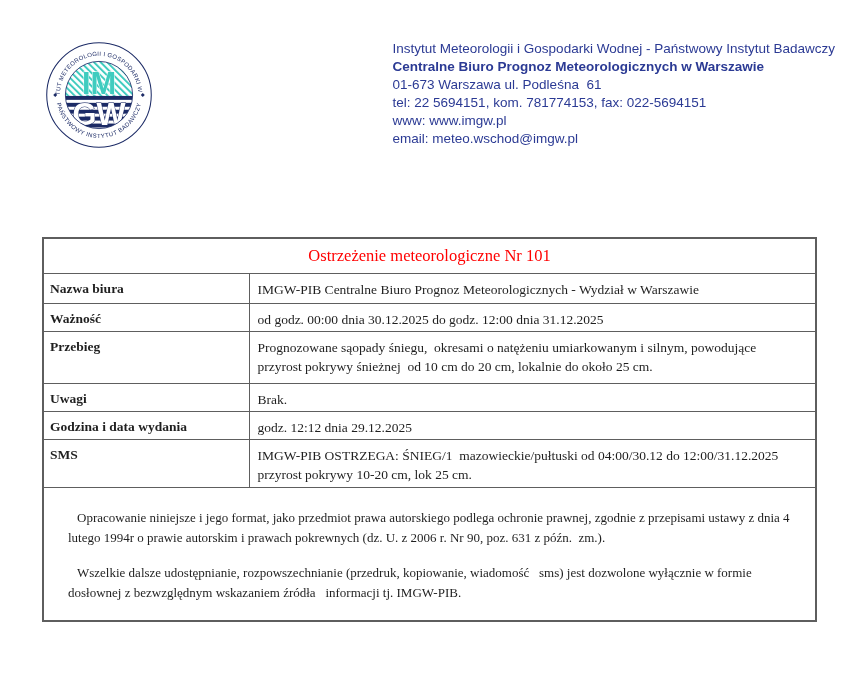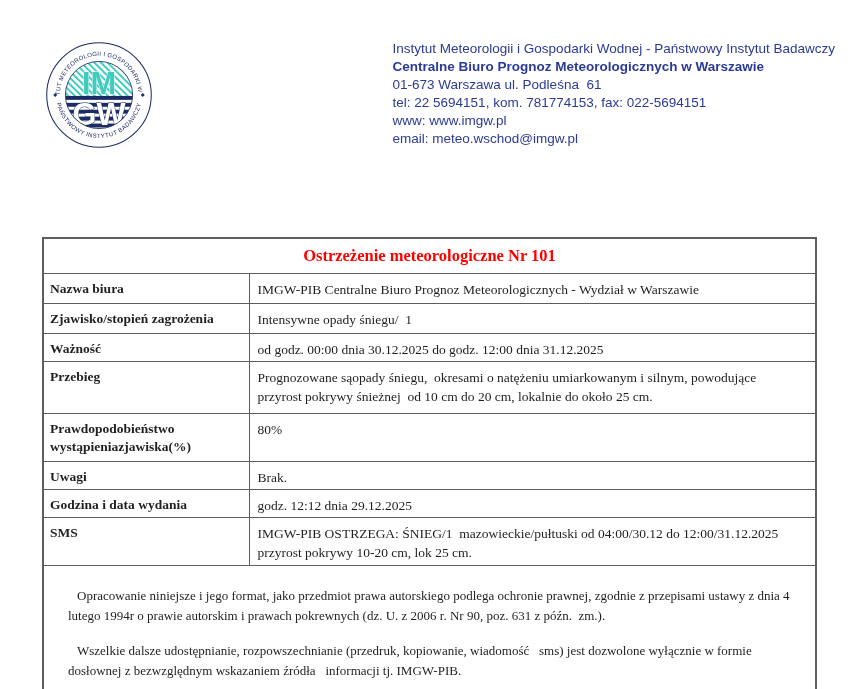--- a/index.html
+++ b/index.html
@@ -23,21 +23,21 @@
   
   table.warning{
     position:absolute;left:42px;top:237px;width:775px;
     border-collapse:collapse;table-layout:fixed;
     font-family:"Liberation Serif",serif;font-size:13.5px;color:#1f1f1f;
     border:2px solid #5e5e5e;
   }
   table.warning td{border:1px solid #5e5e5e;overflow:hidden;}
   td.title-cell{
     height:32px;text-align:center;vertical-align:middle;
-    color:#ff0000;font-weight:bold;font-size:16.5px;
+    color:#ff0000;font-weight:normal;font-size:16.5px;
   }
   td.lbl{
     font-weight:bold;vertical-align:top;
     padding:6px 4px 2px 6px;line-height:18px;white-space:pre-wrap;
   }
   td.val{
     vertical-align:top;padding:6px 12px 2px 8px;line-height:19px;white-space:pre-wrap;
   }
   td.foot{
     vertical-align:top;padding:4px 8px 2px 8px;line-height:19.5px;font-size:13px;
@@ -101,35 +101,27 @@
         <col>
       </colgroup>
     <tbody>
       <tr style="height:34px">
         <td class="title-cell" colspan="2">Ostrzeżenie meteorologiczne Nr 101</td>
       </tr>
       <tr style="height:30px">
         <td class="lbl">Nazwa biura</td>
         <td class="val">IMGW-PIB Centralne Biuro Prognoz Meteorologicznych - Wydział w Warszawie</td>
       </tr>
-      <tr style="height:30px">
-        <td class="lbl">Zjawisko/stopień zagrożenia</td>
-        <td class="val">Intensywne opady śniegu/  1</td>
-      </tr>
       <tr style="height:28px">
         <td class="lbl">Ważność</td>
         <td class="val">od godz. 00:00 dnia 30.12.2025 do godz. 12:00 dnia 31.12.2025</td>
       </tr>
       <tr style="height:52px">
         <td class="lbl">Przebieg</td>
         <td class="val">Prognozowane sąopady śniegu,  okresami o natężeniu umiarkowanym i silnym, powodujące przyrost pokrywy śnieżnej  od 10 cm do 20 cm, lokalnie do około 25 cm.</td>
-      </tr>
-      <tr style="height:48px">
-        <td class="lbl">Prawdopodobieństwo wystąpieniazjawiska(%)</td>
-        <td class="val">80%</td>
       </tr>
       <tr style="height:26px">
         <td class="lbl">Uwagi</td>
         <td class="val">Brak.</td>
       </tr>
       <tr style="height:26px">
         <td class="lbl">Godzina i data wydania</td>
         <td class="val">godz. 12:12 dnia 29.12.2025</td>
       </tr>
       <tr style="height:48px">

